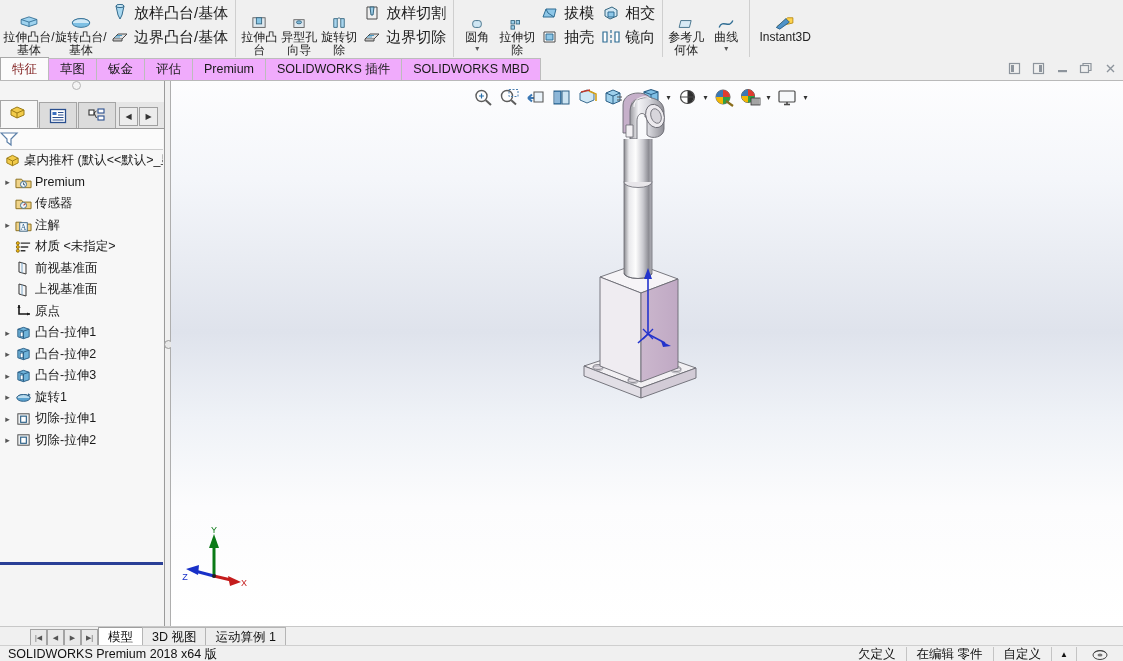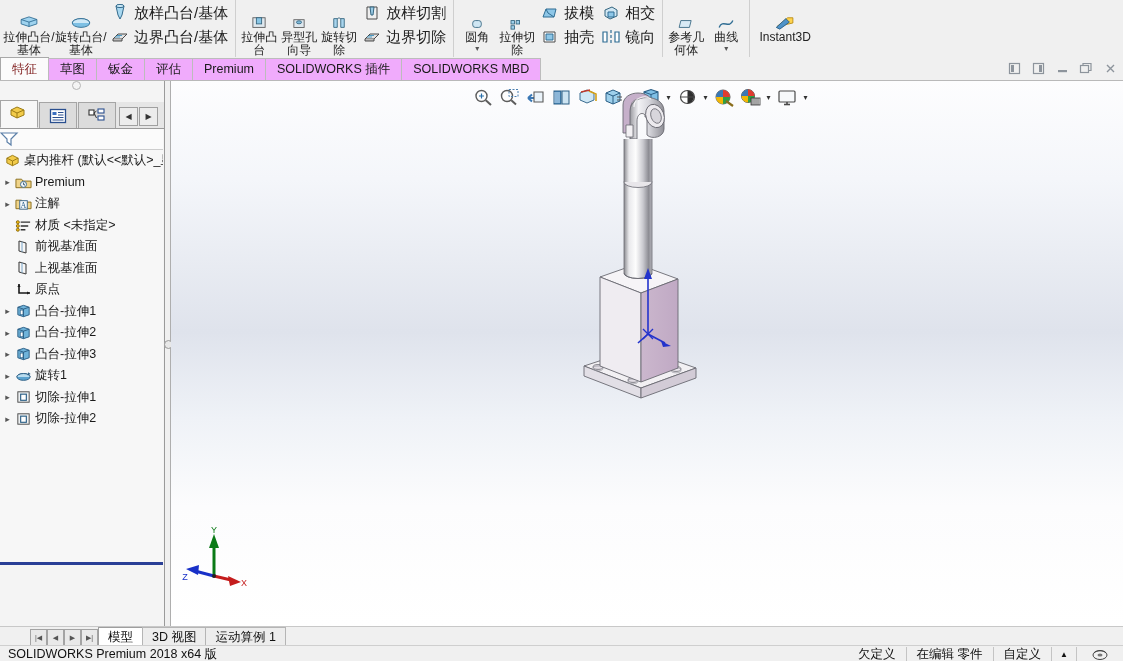--- a/index.html
+++ b/index.html
@@ -508,20 +508,31 @@
         <span class="ticon">
           <svg width="17" height="15" viewBox="0 0 18 15">
               <path d="M1 4 L7 4 L8.5 6 L17 6 L17 13 L1 13 Z" fill="#f0d48a" stroke="#8a6d1c" stroke-width="1"></path>
               <circle cx="9" cy="9.5" r="3.2" fill="#eef4f8" stroke="#3f6a8c" stroke-width="1"></circle>
               <path d="M9 7.6 L9 9.5 L10.4 10.4" stroke="#3f6a8c" stroke-width="1"></path>
             </svg>
         </span>
         <span class="tlabel">Premium</span>
       </div>
 
+      <div class="tnode">
+        <span class="exp"></span>
+        <span class="ticon">
+          <svg width="17" height="15" viewBox="0 0 18 15">
+              <path d="M1 4 L7 4 L8.5 6 L17 6 L17 13 L1 13 Z" fill="#f0d48a" stroke="#8a6d1c" stroke-width="1"></path>
+              <circle cx="9" cy="9.5" r="3.2" fill="#eef4f8" stroke="#3f6a8c" stroke-width="1"></circle>
+              <path d="M9 9.5 L11 7.6" stroke="#c0392b" stroke-width="1.2"></path>
+            </svg>
+        </span>
+        <span class="tlabel">传感器</span>
+      </div>
 
       <div class="tnode">
         <span class="exp">▸</span>
         <span class="ticon">
           <svg width="17" height="15" viewBox="0 0 18 15">
               <path d="M1 4 L7 4 L8.5 6 L17 6 L17 13 L1 13 Z" fill="#f0d48a" stroke="#8a6d1c" stroke-width="1"></path>
               <rect x="5" y="4.5" width="8" height="9" fill="#f6fafc" stroke="#3f6a8c" stroke-width="1"></rect>
               <text x="9" y="12" font-size="8.5" fill="#2a5f8a" text-anchor="middle" font-family="Liberation Serif, serif">A</text>
             </svg>
         </span>

